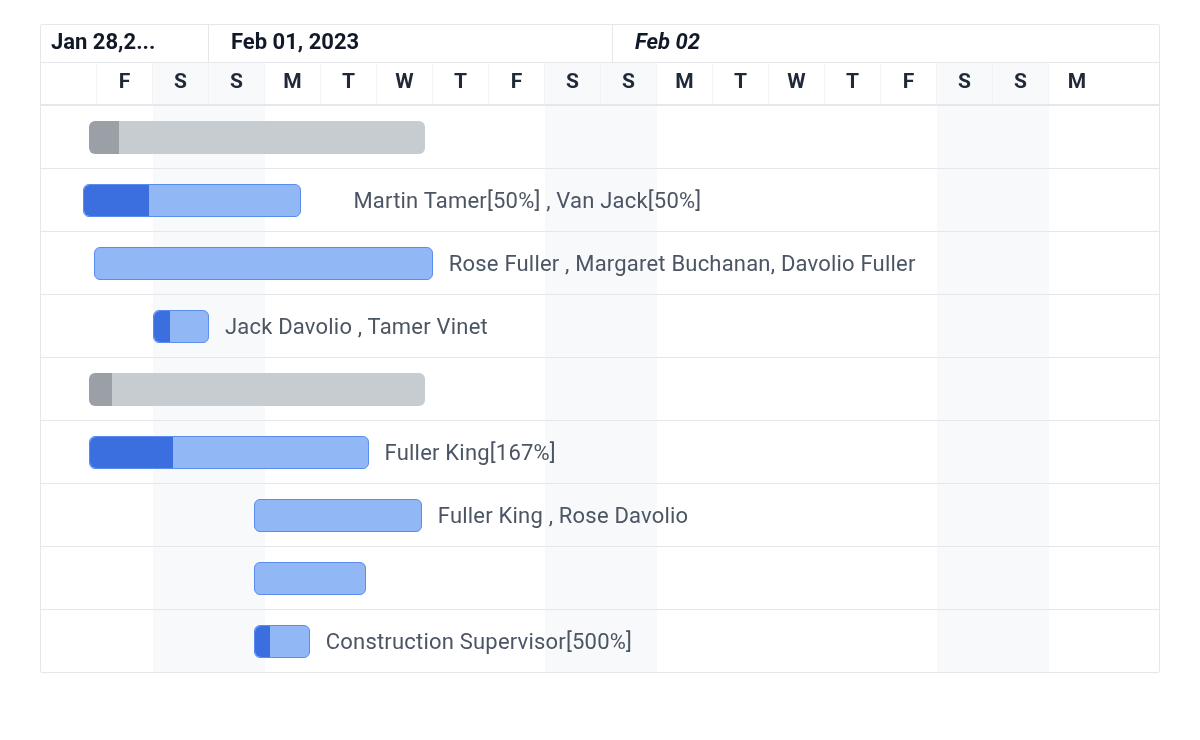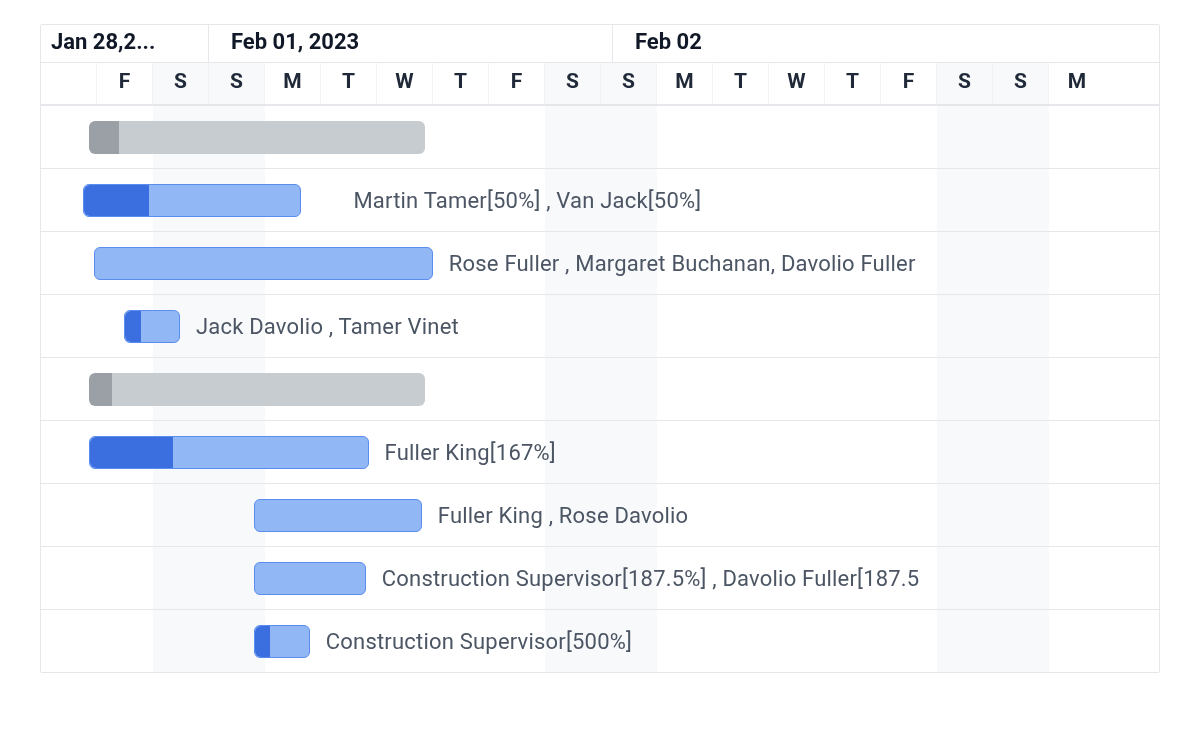--- a/index.html
+++ b/index.html
@@ -26,21 +26,21 @@
   .header-major-cell {
     border-right: 1px solid #e5e7eb;
     padding: 4px 10px 4px 10px;
     font-weight: 700;
     font-size: 22px;
     color: #111827;
     white-space: nowrap;
     overflow: hidden;
     text-overflow: clip;
   }
-  .header-major-cell:last-child { border-right: none; }
+  .header-major-cell:last-child { border-right: none; font-style: italic; }
   .header-minor {
     display: flex;
     border-bottom: 1px solid #e5e7eb;
     height: 42px;
   }
   .header-minor-cell {
     border-right: 1px solid #f1f3f5;
     text-align: center;
     font-weight: 700;
     font-size: 21px;
@@ -165,21 +165,21 @@
           <span class="bar-label">Martin Tamer[50%] , Van Jack[50%]</span>
         </div>
       </div>
       <div class="gantt-row">
         <div class="bar-wrap" style="left: 53px;">
           <div class="bar blue" style="width: 338.8px;"></div>
           <span class="bar-label">Rose Fuller , Margaret Buchanan, Davolio Fuller</span>
         </div>
       </div>
       <div class="gantt-row">
-        <div class="bar-wrap" style="left: 35px; padding-left: 48px;">
+        <div class="bar-wrap" style="left: 64px; padding-left: 48px;">
           <div class="bar blue" style="width: 56px;">
             <div class="progress" style="width: 30%;"></div>
           </div>
           <span class="bar-label">Jack Davolio , Tamer Vinet</span>
         </div>
       </div>
       <div class="gantt-row">
         <div class="bar-wrap" style="left: 47.6px;">
           <div class="bar gray" style="width: 336px;">
             <div class="progress" style="width: 7%;"></div>
@@ -196,21 +196,20 @@
       </div>
       <div class="gantt-row">
         <div class="bar-wrap" style="left: 212.8px;">
           <div class="bar blue" style="width: 168px;"></div>
           <span class="bar-label">Fuller King , Rose Davolio</span>
         </div>
       </div>
       <div class="gantt-row">
         <div class="bar-wrap" style="left: 212.8px;">
           <div class="bar blue" style="width: 112px;"></div>
-          <span class="bar-label">Construction Supervisor[187.5%] , Davolio Fuller[187.5</span>
         </div>
       </div>
       <div class="gantt-row">
         <div class="bar-wrap" style="left: 212.8px;">
           <div class="bar blue" style="width: 56px;">
             <div class="progress" style="width: 28%;"></div>
           </div>
           <span class="bar-label">Construction Supervisor[500%]</span>
         </div>
       </div>

